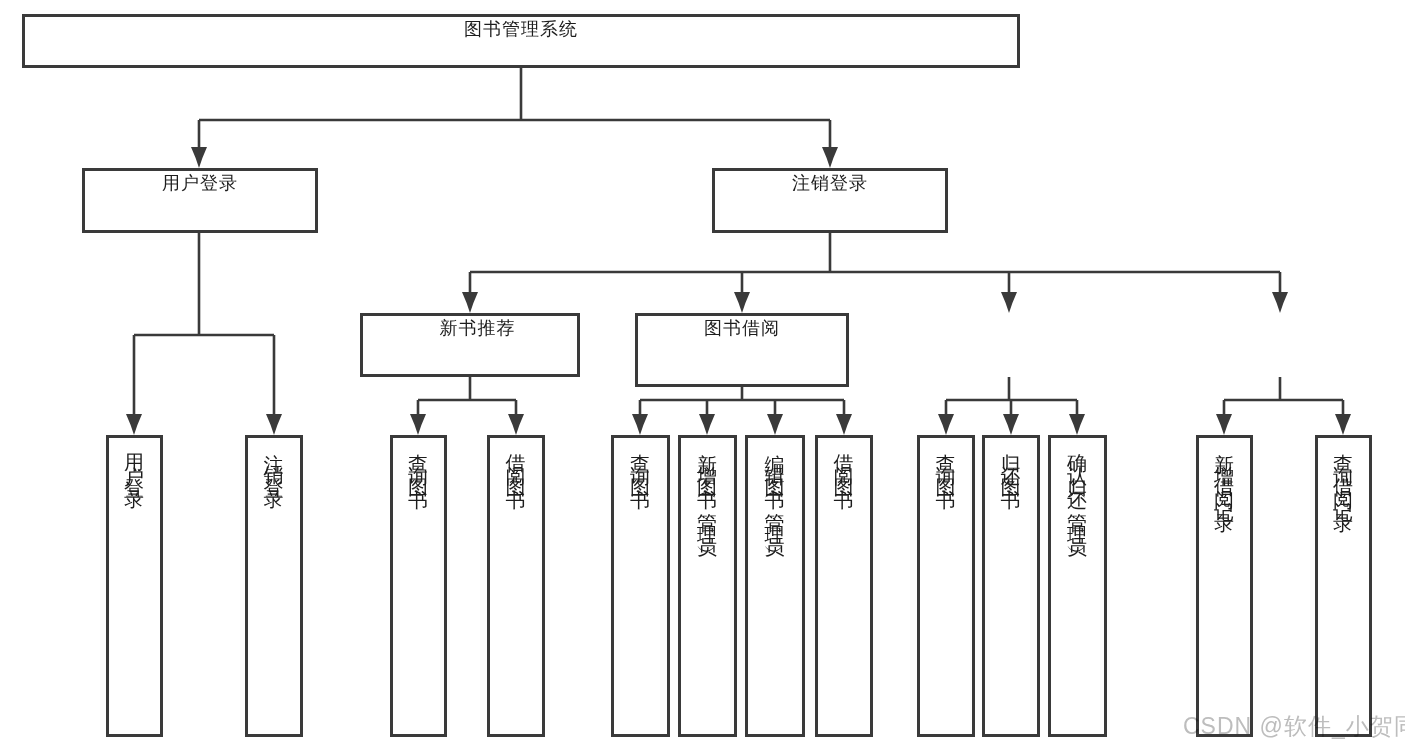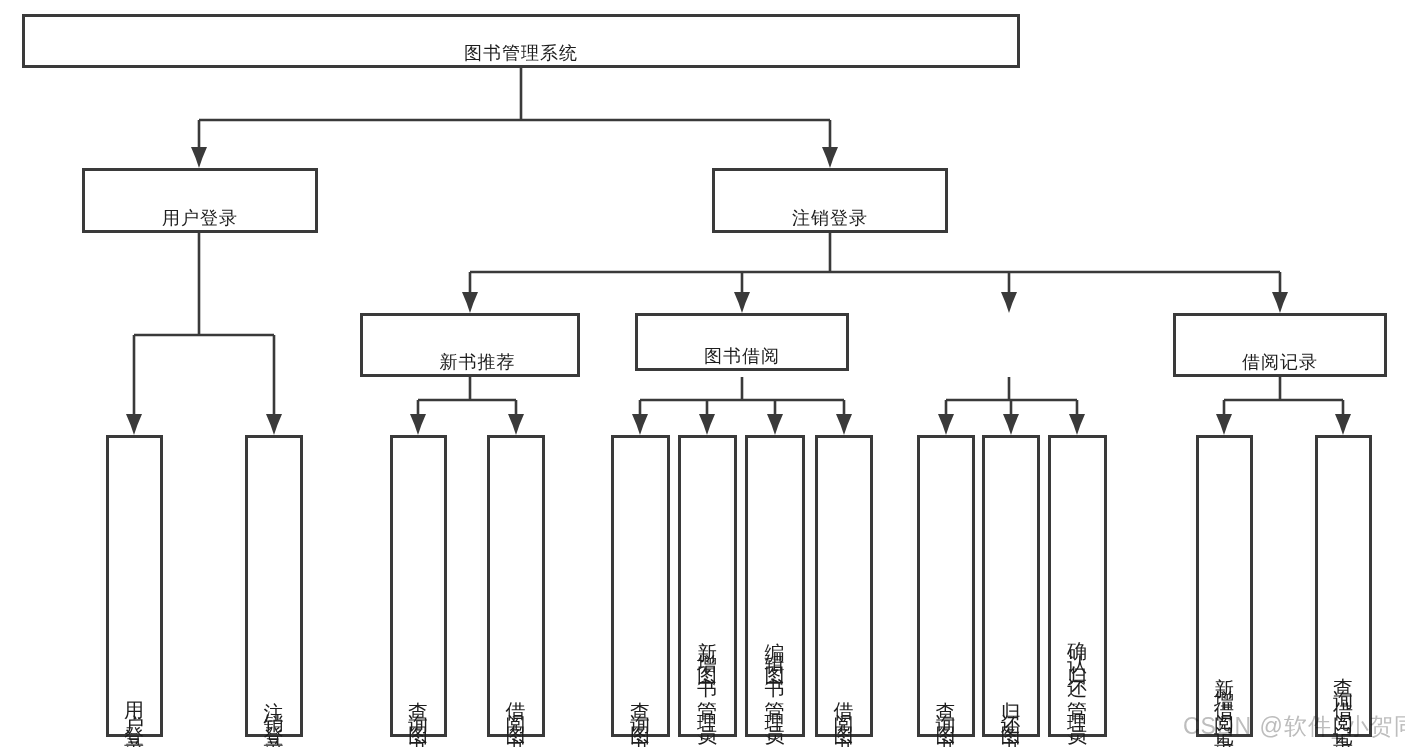--- a/index.html
+++ b/index.html
@@ -16,21 +16,21 @@
     font-family:"Liberation Sans","DejaVu Sans",sans-serif;
     overflow:hidden;
   }
   svg.connectors{position:absolute;left:0;top:0;}
   .grid{stroke:var(--line);stroke-width:2.6;fill:none;}
   .arrowhead{fill:var(--line);stroke:none;}
   .node{
     position:absolute;box-sizing:border-box;
     background:var(--box_bg);
     border:3px solid var(--line);
-    display:flex;align-items:flex-end;justify-content:center;
+    display:flex;align-items:flex-start;justify-content:center;
     color:var(--text);
     font-size:18px;letter-spacing:1px;
     white-space:nowrap;
   }
   .leaf .vtext{
     writing-mode:vertical-rl;
     text-orientation:mixed;
     font-size:20px;line-height:1;
     letter-spacing:12px;
     white-space:nowrap;
@@ -95,25 +95,22 @@
   <div class="node" style="left:82px;top:168px;width:236px;height:65px;">
     <span>用户登录</span>
   </div>
   <div class="node" style="left:712px;top:168px;width:236px;height:65px;">
     <span>注销登录</span>
   </div>
 
   <div class="node" style="left:360px;top:313px;width:220px;height:64px;padding-left:15px;">
     <span>新书推荐</span>
   </div>
-  <div class="node" style="left:635px;top:313px;width:214px;height:58px;">
+  <div class="node" style="left:635px;top:313px;width:214px;height:74px;">
     <span>图书借阅</span>
-  </div>
-  <div class="node" style="left:1173px;top:313px;width:214px;height:64px;">
-    <span>借阅记录</span>
   </div>
 
   <div class="node leaf" style="left:106px;top:435px;width:57px;height:302px;">
     <span class="vtext">用户登录</span>
   </div>
   <div class="node leaf" style="left:245px;top:435px;width:58px;height:302px;">
     <span class="vtext">注销登录</span>
   </div>
 
   <div class="node leaf" style="left:390px;top:435px;width:57px;height:302px;">

